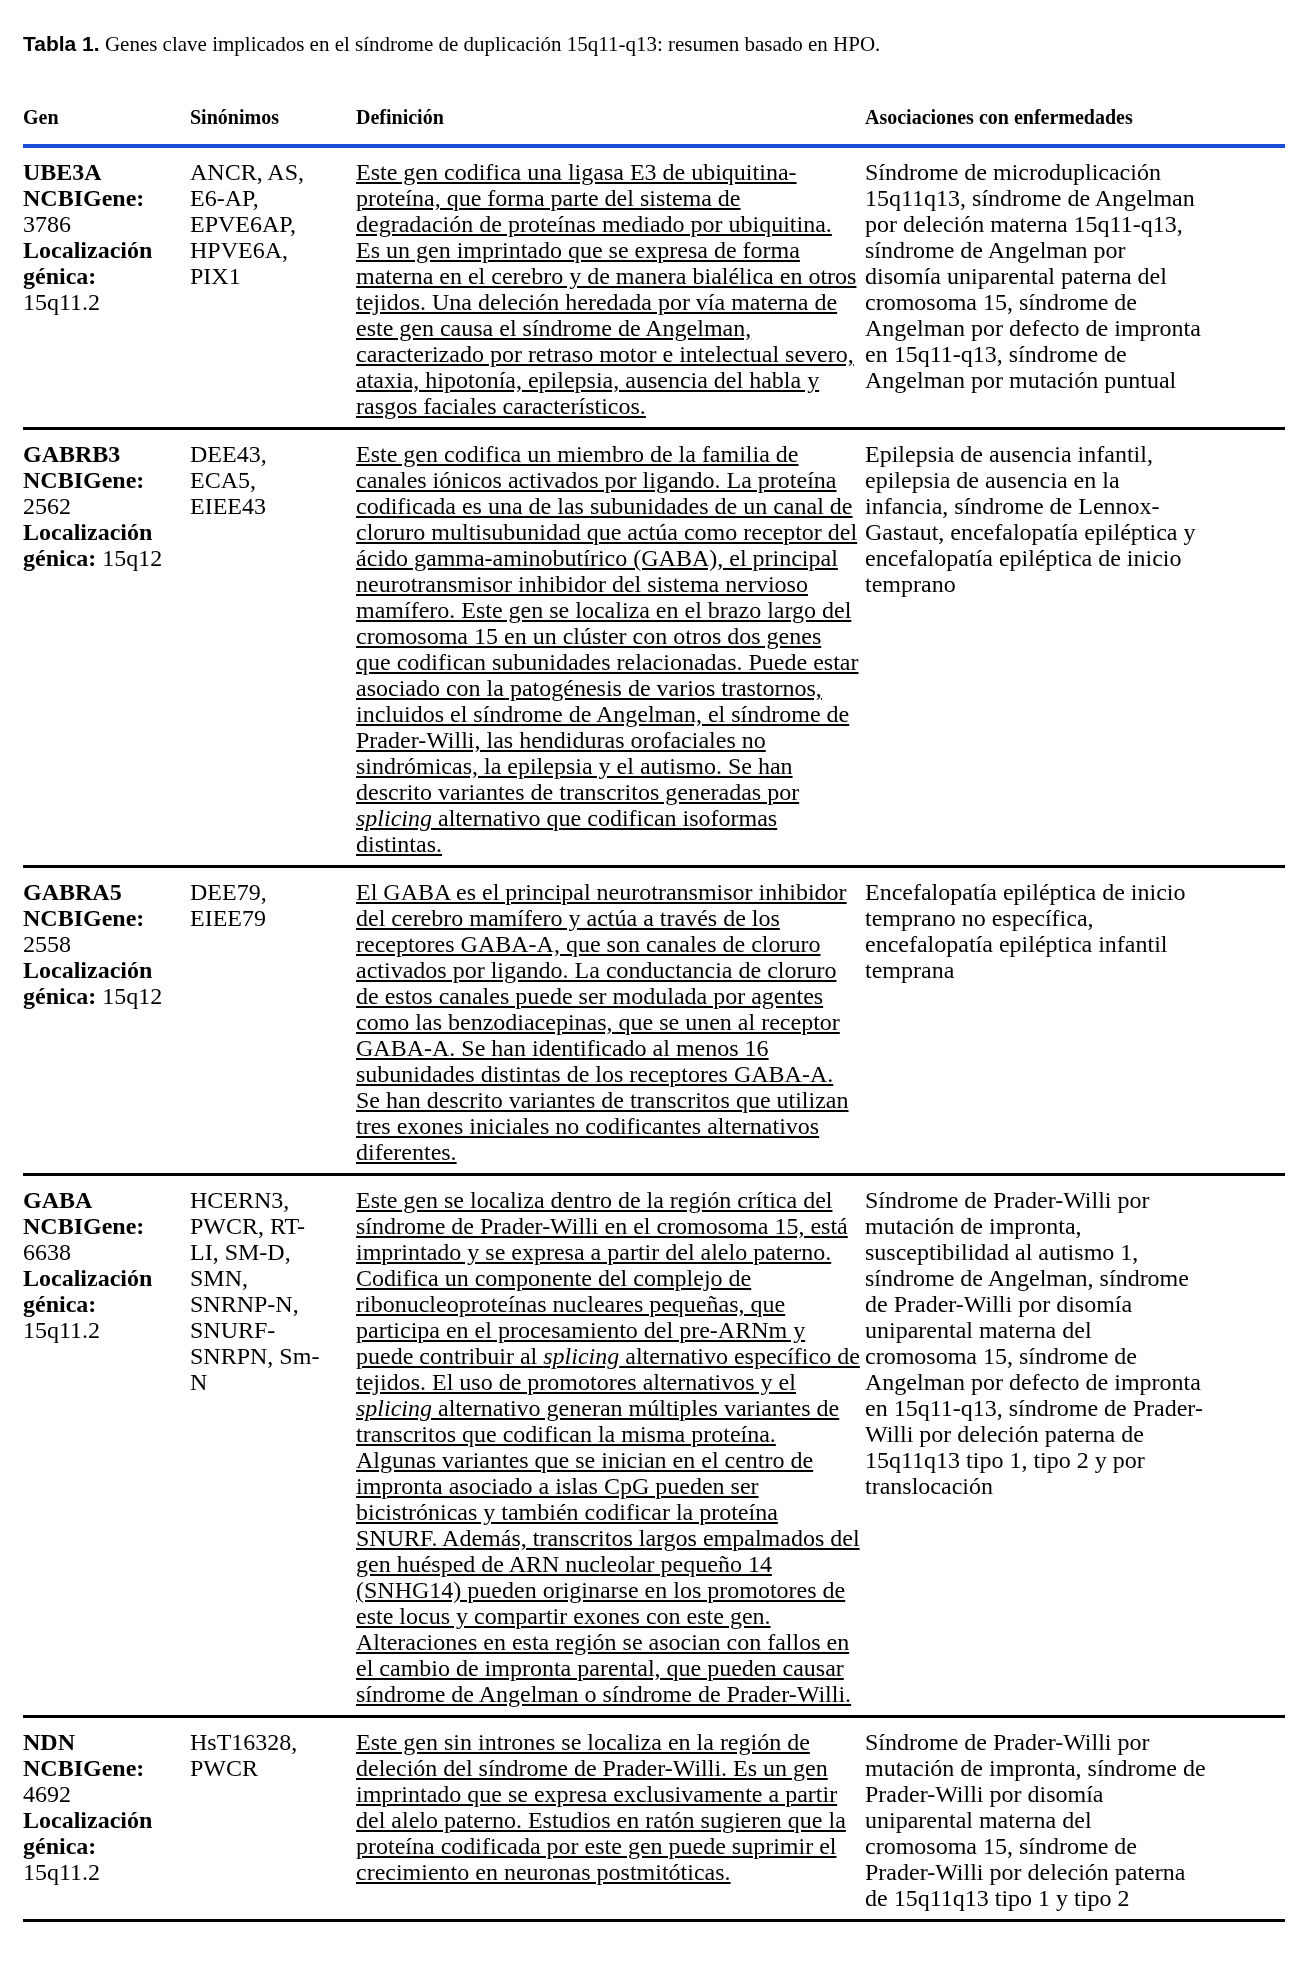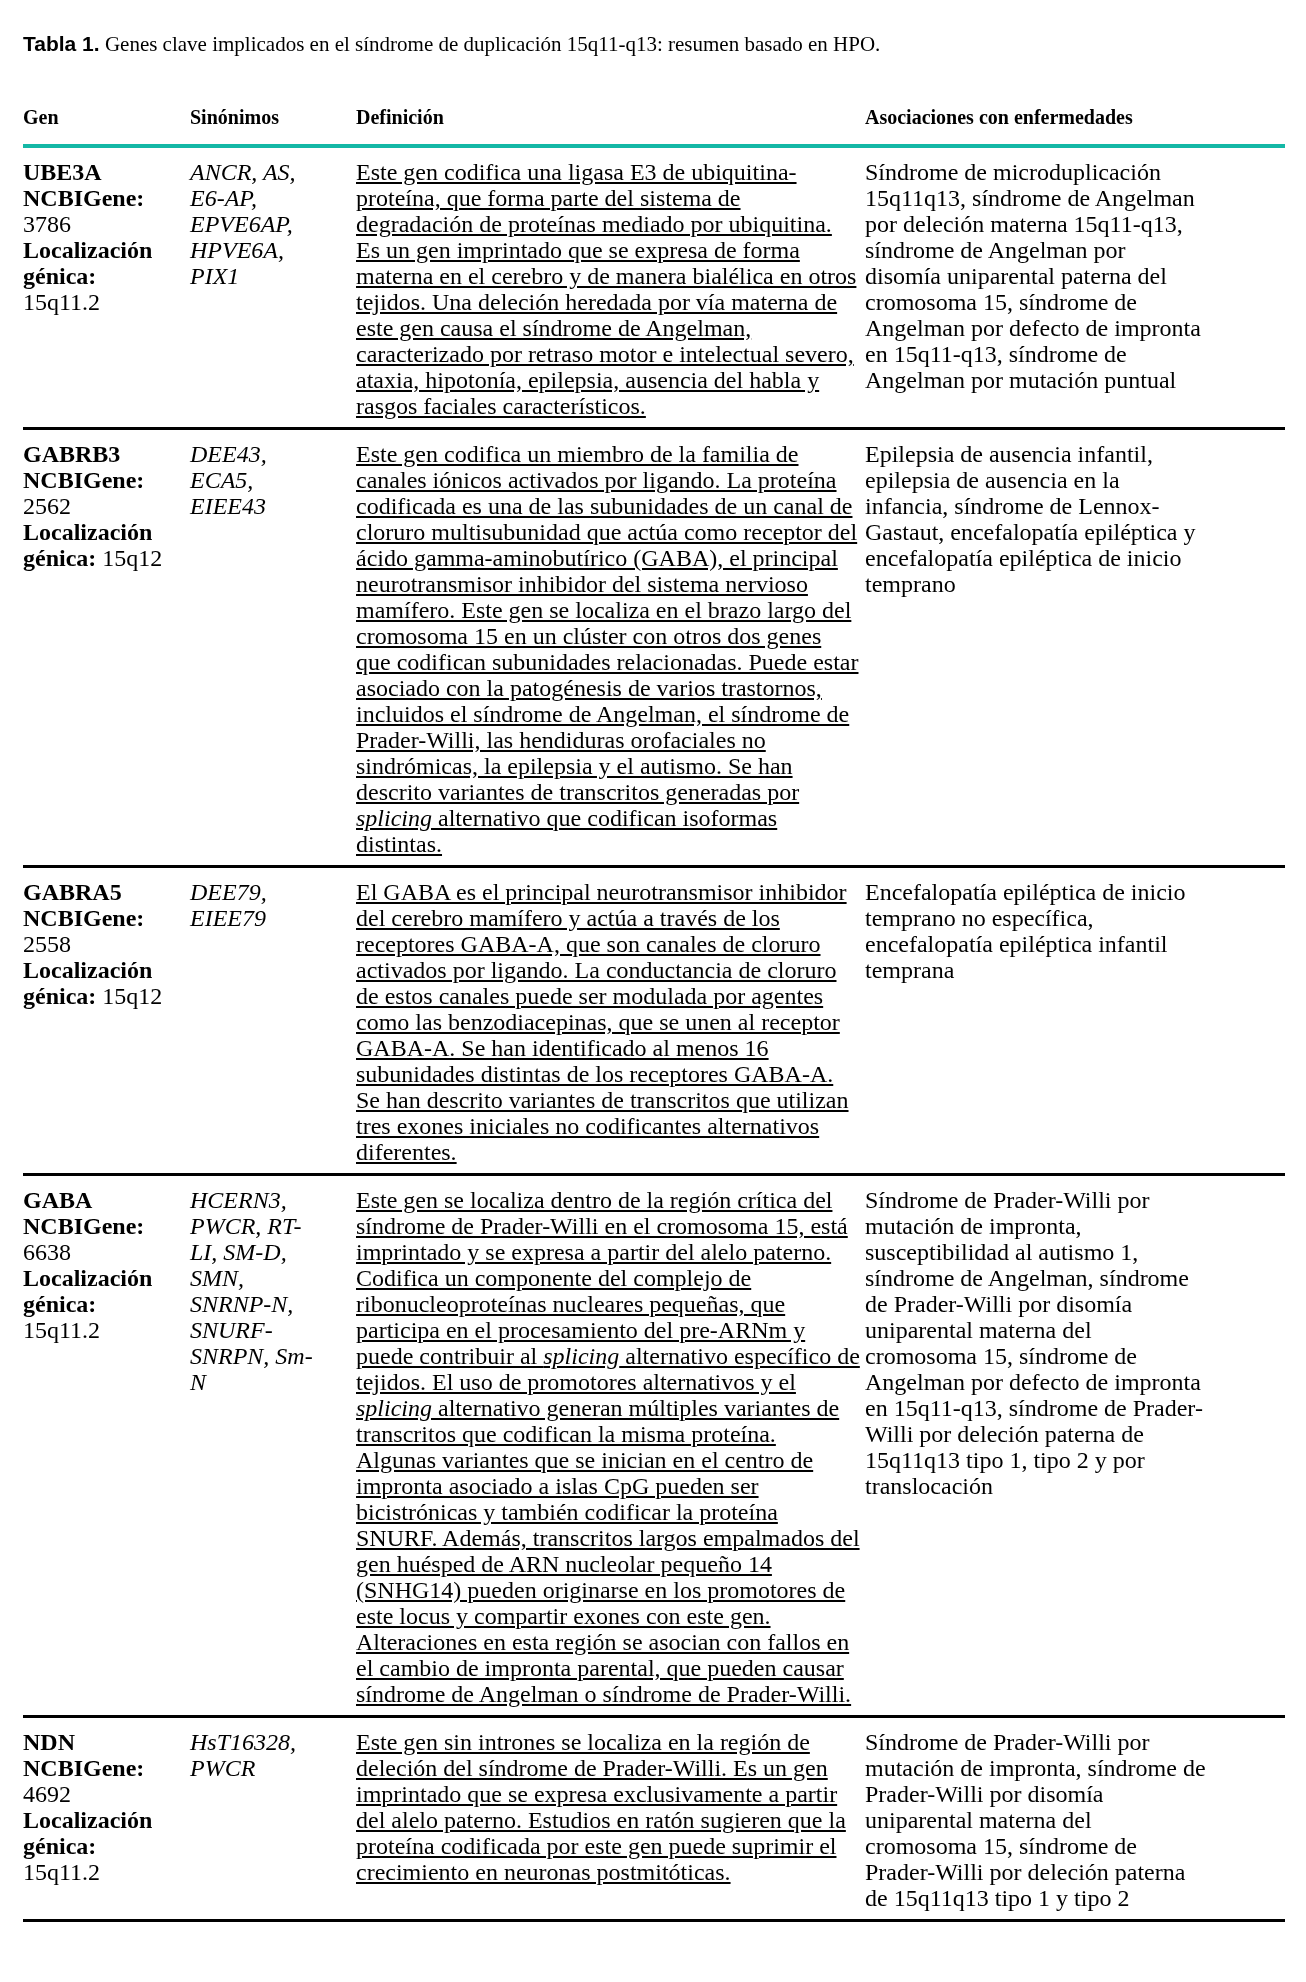--- a/index.html
+++ b/index.html
@@ -19,38 +19,38 @@
   }
   .caption-label {
     font-family: "Liberation Sans", sans-serif;
     font-weight: bold;
   }
   table.genes {
     border-collapse: collapse;
     table-layout: fixed;
     width: 1262px;
   }
-  thead tr { border-bottom: 4px solid #14b8a6; }
+  thead tr { border-bottom: 4px solid #1d4ed8; }
   tbody tr { border-bottom: 3px solid #000000; }
   th {
     text-align: left;
     vertical-align: bottom;
     font-weight: bold;
     font-size: 20px;
     line-height: 26px;
     padding: 0 0 14px 0;
   }
   td {
     vertical-align: top;
     font-size: 24px;
     line-height: 26px;
     padding: 11px 0 8px 0;
   }
   .td-gene { padding-right: 18px; }
-  .td-syn  { padding-right: 36px; font-style: italic; }
+  .td-syn  { padding-right: 36px; }
   .td-def  { padding-right: 5px; text-decoration: underline; }
   .td-dis  { padding-right: 78px; }
   .bold { font-weight: bold; }
   .run-i { font-style: italic; }
 </style>
 </head>
 <body>
 
 <div class="page">
 

